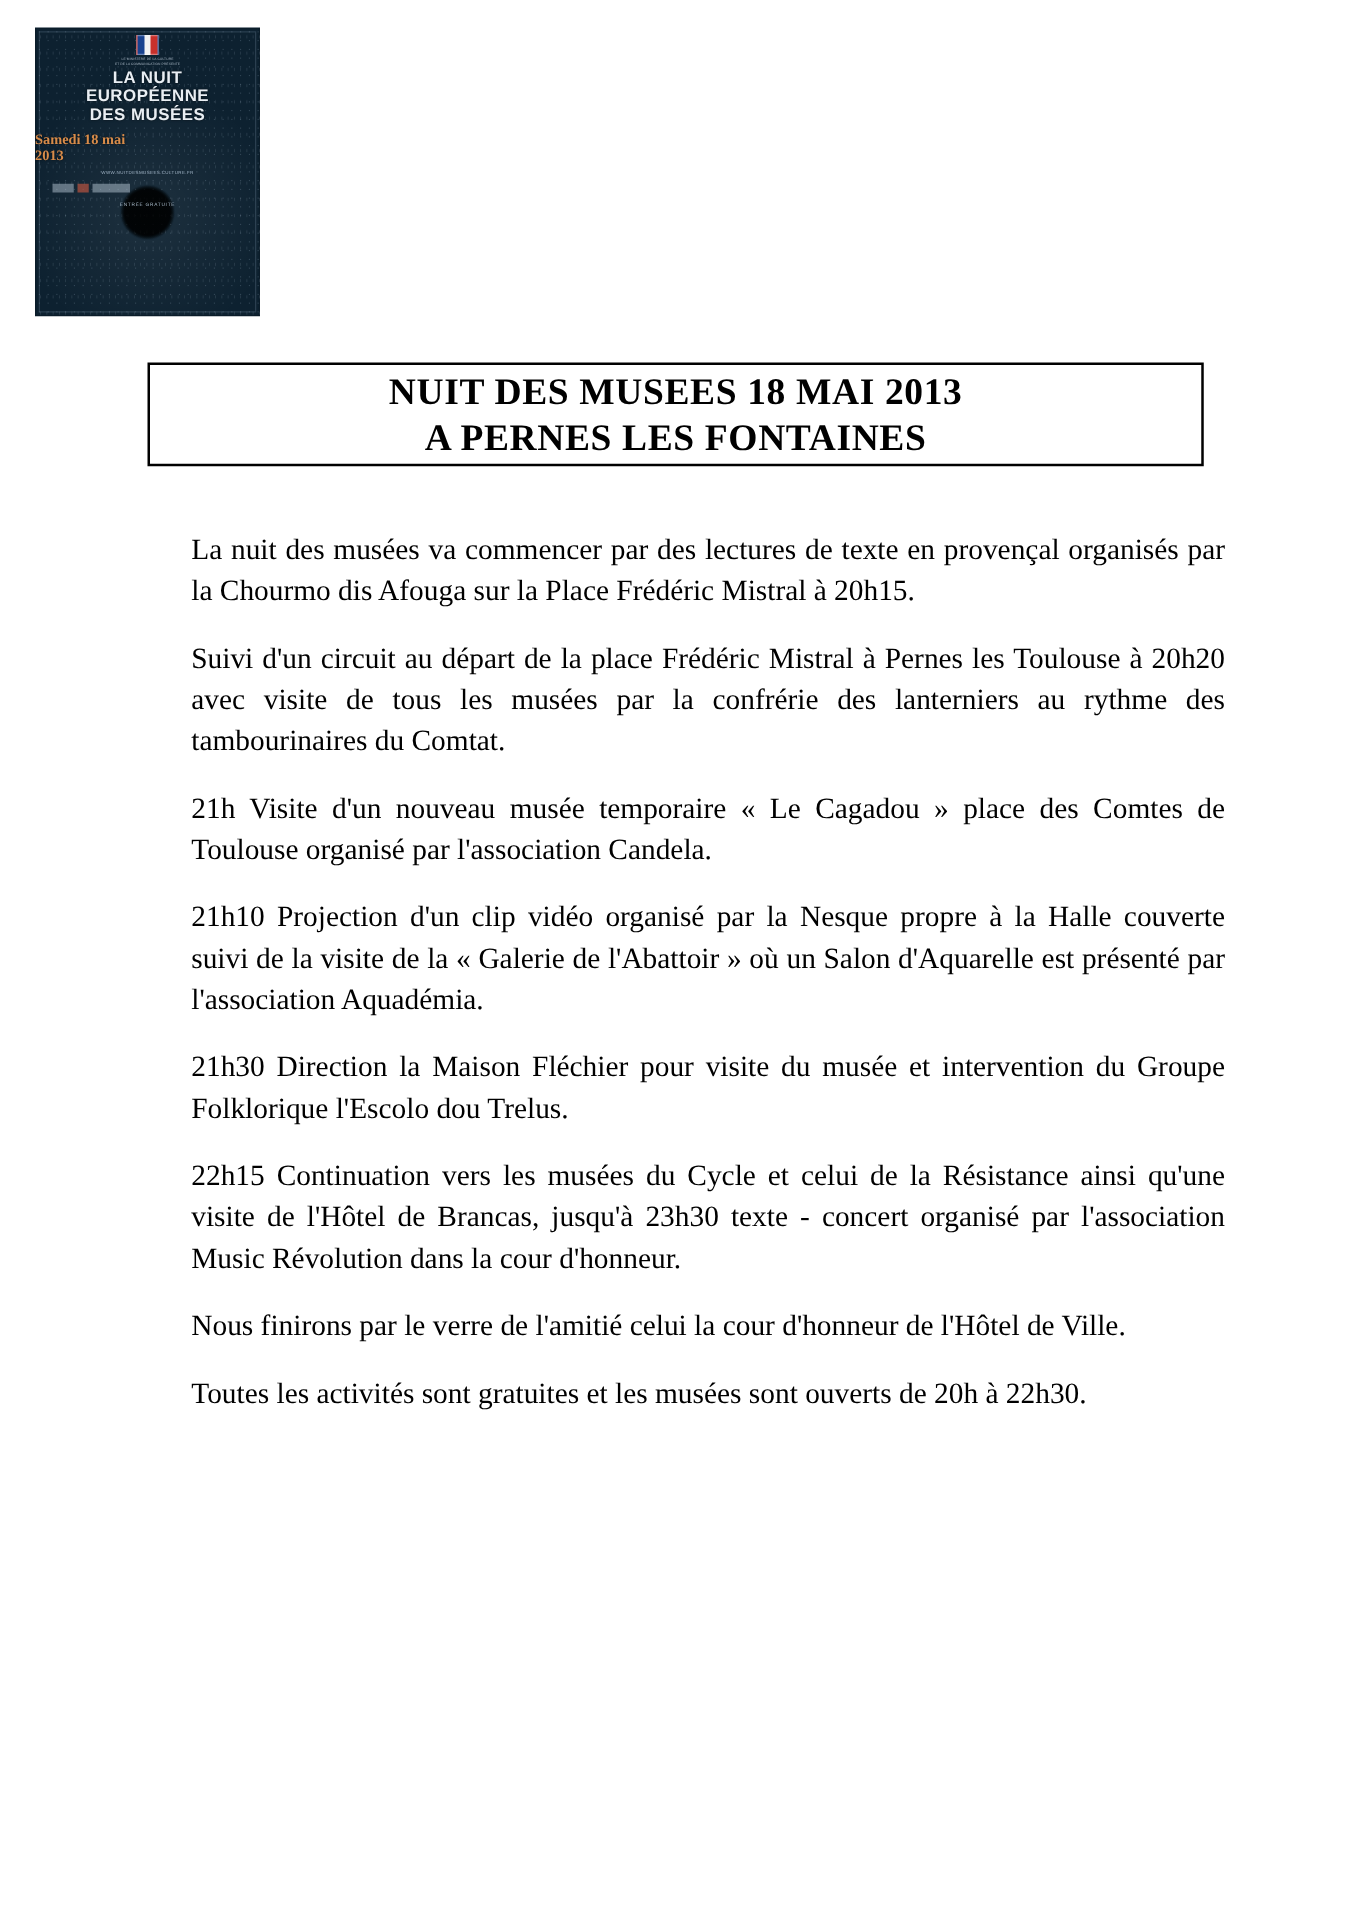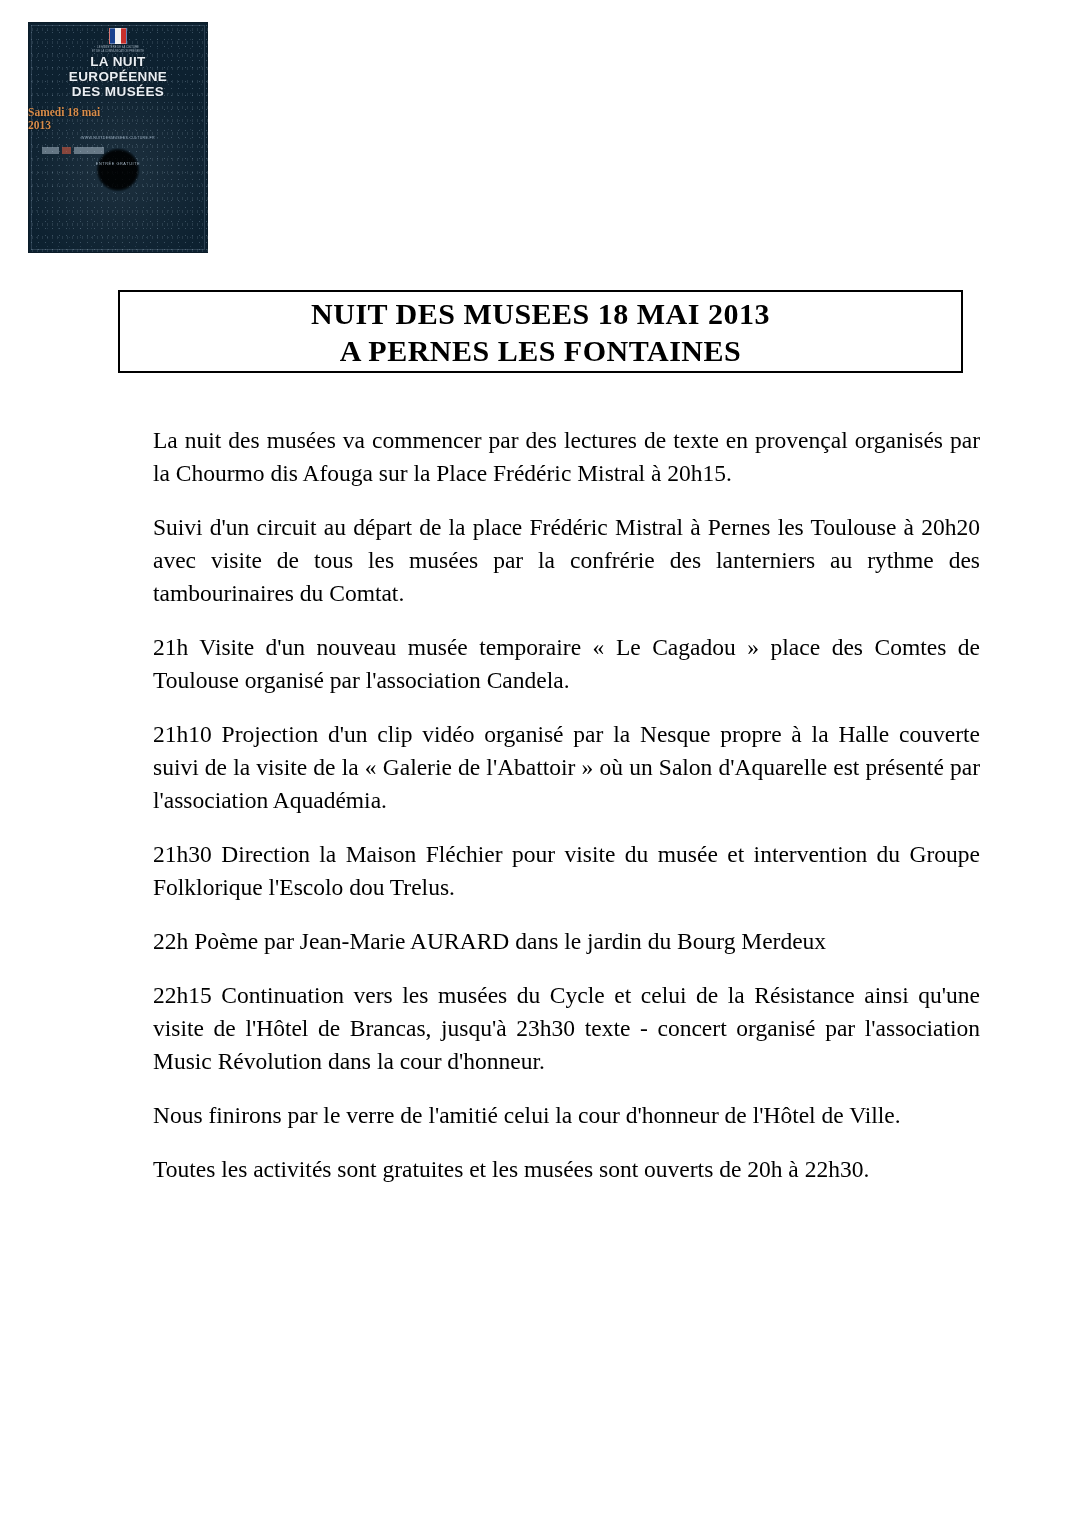--- a/index.html
+++ b/index.html
@@ -235,17 +235,16 @@
   <div class="title-line">NUIT DES MUSEES 18 MAI 2013</div>
   <div class="title-line">A PERNES LES FONTAINES</div>
 </div>
 
 <div id="body-text">
   <p>La nuit des musées va commencer par des lectures de texte en provençal organisés par la Chourmo dis Afouga sur la Place Frédéric Mistral à 20h15.</p>
   <p>Suivi d'un circuit au départ de la place Frédéric Mistral à Pernes les Toulouse à 20h20 avec visite de tous les musées par la confrérie des lanterniers au rythme des tambourinaires du Comtat.</p>
   <p>21h Visite d'un nouveau musée temporaire « Le Cagadou » place des Comtes de Toulouse organisé par l'association Candela.</p>
   <p>21h10 Projection d'un clip vidéo organisé par la Nesque propre à la Halle couverte suivi de la visite de la « Galerie de l'Abattoir » où un Salon d'Aquarelle est présenté par l'association Aquadémia.</p>
   <p>21h30 Direction la Maison Fléchier pour visite du musée et intervention du Groupe Folklorique l'Escolo dou Trelus.</p>
-  <p>22h Poème par Jean-Marie AURARD dans le jardin du Bourg Merdeux</p>
   <p>22h15 Continuation vers les musées du Cycle et celui de la Résistance ainsi qu'une visite de l'Hôtel de Brancas, jusqu'à 23h30 texte - concert organisé par l'association Music Révolution dans la cour d'honneur.</p>
   <p>Nous finirons par le verre de l'amitié celui la cour d'honneur de l'Hôtel de Ville.</p>
   <p>Toutes les activités sont gratuites et les musées sont ouverts de 20h à 22h30.</p>
 </div>
 
 </body></html>

